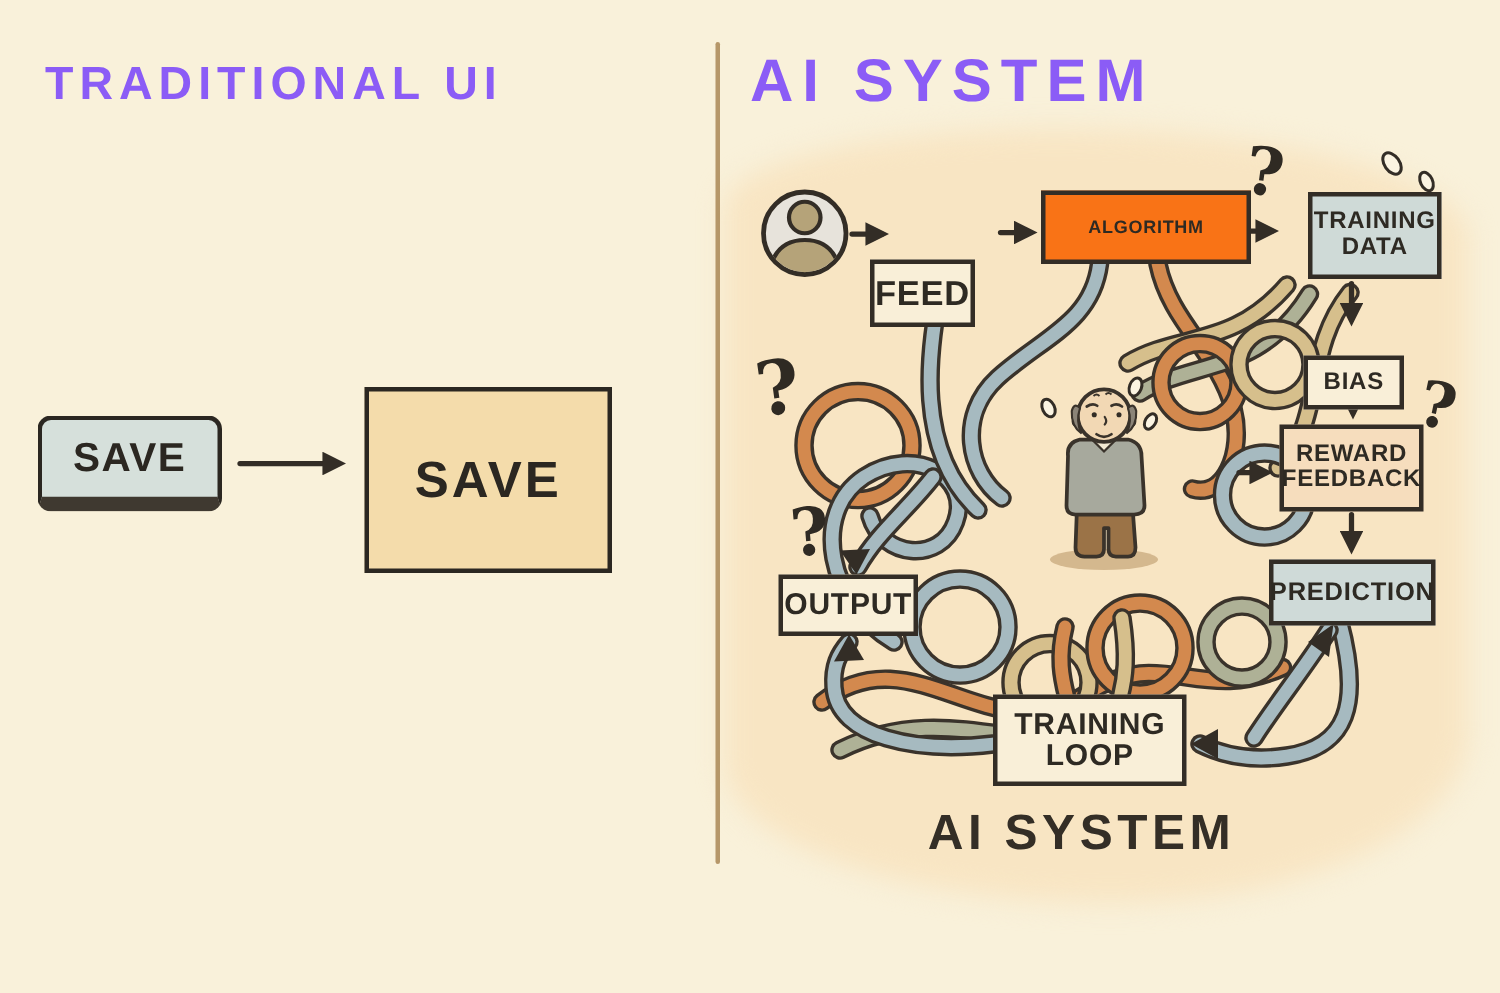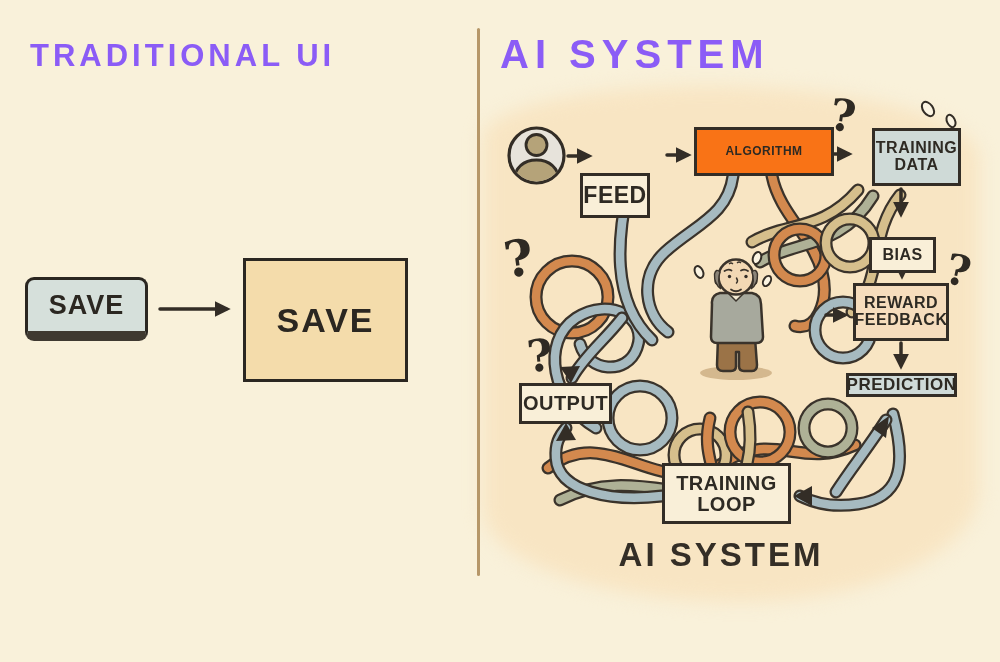--- a/index.html
+++ b/index.html
@@ -38,21 +38,21 @@
   
   .node{position:absolute;background:#f9efd8;border:3px solid #332d26;
         color:#2e2a23;font-weight:600;letter-spacing:.5px;text-align:center;
         display:flex;flex-direction:column;align-items:center;justify-content:center;
         box-sizing:border-box;line-height:1.05;z-index:3;}
   .n-feed{left:580px;top:133px;width:70px;height:45px;font-size:23px;margin-top:40px;}
   .n-algorithm{left:694px;top:127px;width:140px;height:49px;font-size:12px;background:#f97316;}
   .n-training{left:856px;top:128px;width:89px;height:58px;font-size:16px;background:#cfdad7;margin-left:16px;}
   .n-bias{left:869px;top:237px;width:67px;height:36px;font-size:16px;}
   .n-reward{left:853px;top:283px;width:96px;height:58px;font-size:16px;background:#f6ddbd;text-align:center;}
-  .n-prediction{left:846px;top:373px;width:111px;height:24px;font-size:17px;background:#cfdad8;}
+  .n-prediction{left:846px;top:373px;width:111px;height:44px;font-size:17px;background:#cfdad8;}
   .n-output{left:519px;top:383px;width:93px;height:41px;font-size:20px;}
   .n-feedback{left:662px;top:463px;width:129px;height:61px;font-size:20px;}
 
   
   .qmark{position:absolute;font-family:"DejaVu Serif",serif;font-weight:700;
          color:#2f2a23;line-height:1;z-index:4;}
   .q1{left:830px;top:94px;font-size:44px;transform:rotate(8deg);}
   .q2{left:946px;top:250px;font-size:42px;transform:rotate(12deg);}
   .q3{left:504px;top:234px;font-size:50px;transform:rotate(-8deg);}
   .q4{left:527px;top:334px;font-size:44px;transform:rotate(-5deg);}

